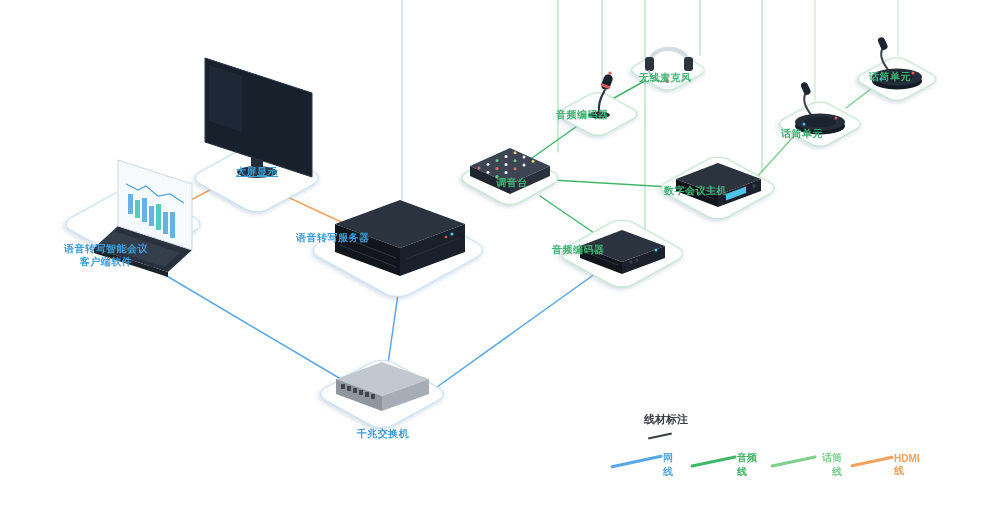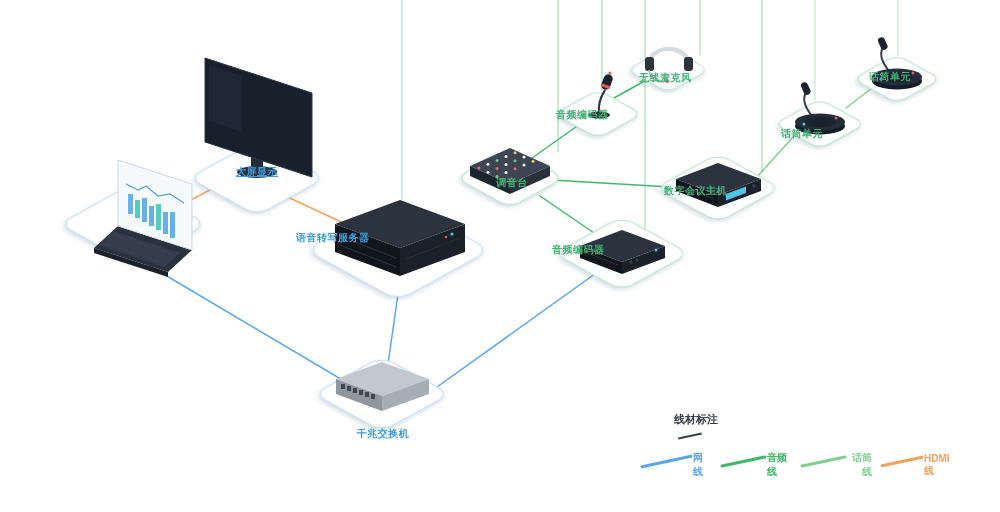--- a/index.html
+++ b/index.html
@@ -12,21 +12,21 @@
   .lbl{
     position:absolute;font-size:10px;line-height:1.3;white-space:pre-line;
     font-weight:bold;letter-spacing:.5px;
   }
   .lbl.blue{color:#3B9CD9;}
   .lbl.green{color:#3EB373;}
   .tiles rect{fill:#ffffff;stroke-width:1.2;vector-effect:non-scaling-stroke;}
   .tiles .tB{stroke:#C9E2F6;}
   .tiles .tG{stroke:#C3E7CF;}
   .tiles g{filter:drop-shadow(2px 4px 3px rgba(110,140,170,.28));}
-  .legend{position:absolute;left:640px;top:412px;width:330px;z-index:2;}
+  .legend{position:absolute;left:610px;top:412px;width:330px;z-index:2;}
   .legend-title{font-size:11px;font-weight:bold;color:#3a3f46;margin-left:34px;}
   .legend-tick{width:24px;height:2px;background:#3a3f46;transform:rotate(-12deg);margin:8px 0 14px 38px;}
   .legend-items{display:flex;gap:8px;}
   .legend-item{width:72px;display:flex;flex-direction:row;align-items:center;}
   .legend-line{width:56px;height:2.5px;border-radius:2px;transform:rotate(-12deg);margin-bottom:7px;}
   .legend-label{font-size:10px;font-weight:bold;}
 </style>
 </head>
 <body>
 
@@ -236,20 +236,22 @@
         </g>
       <g>
           <use href="#micunit" transform="translate(897,77)"></use>
         </g>
 
     </g>
   </svg>
 
   <div class="labels">
     <div class="lbl blue" style="left:214px;top:165px;width:86px;text-align:center;text-decoration:underline;">大屏显示</div>
+    <div class="lbl blue" style="left:48px;top:242px;width:116px;text-align:center;">语音转写智能会议
+客户端软件</div>
     <div class="lbl blue" style="left:296px;top:231px;width:100px;text-align:left;">语音转写服务器</div>
     <div class="lbl blue" style="left:338px;top:401px;width:90px;text-align:center;margin-top:26px;">千兆交换机</div>
     <div class="lbl green" style="left:482px;top:176px;width:60px;text-align:center;">调音台</div>
     <div class="lbl green" style="left:556px;top:108px;width:70px;text-align:left;">音频编码器</div>
     <div class="lbl green" style="left:639px;top:71px;width:70px;text-align:left;">无线麦克风</div>
     <div class="lbl green" style="left:664px;top:184px;width:80px;text-align:left;">数字会议主机</div>
     <div class="lbl green" style="left:552px;top:243px;width:70px;text-align:left;">音频编码器</div>
     <div class="lbl green" style="left:781px;top:127px;width:60px;text-align:left;">话筒单元</div>
     <div class="lbl green" style="left:869px;top:70px;width:60px;text-align:left;">话筒单元</div>
   </div>

